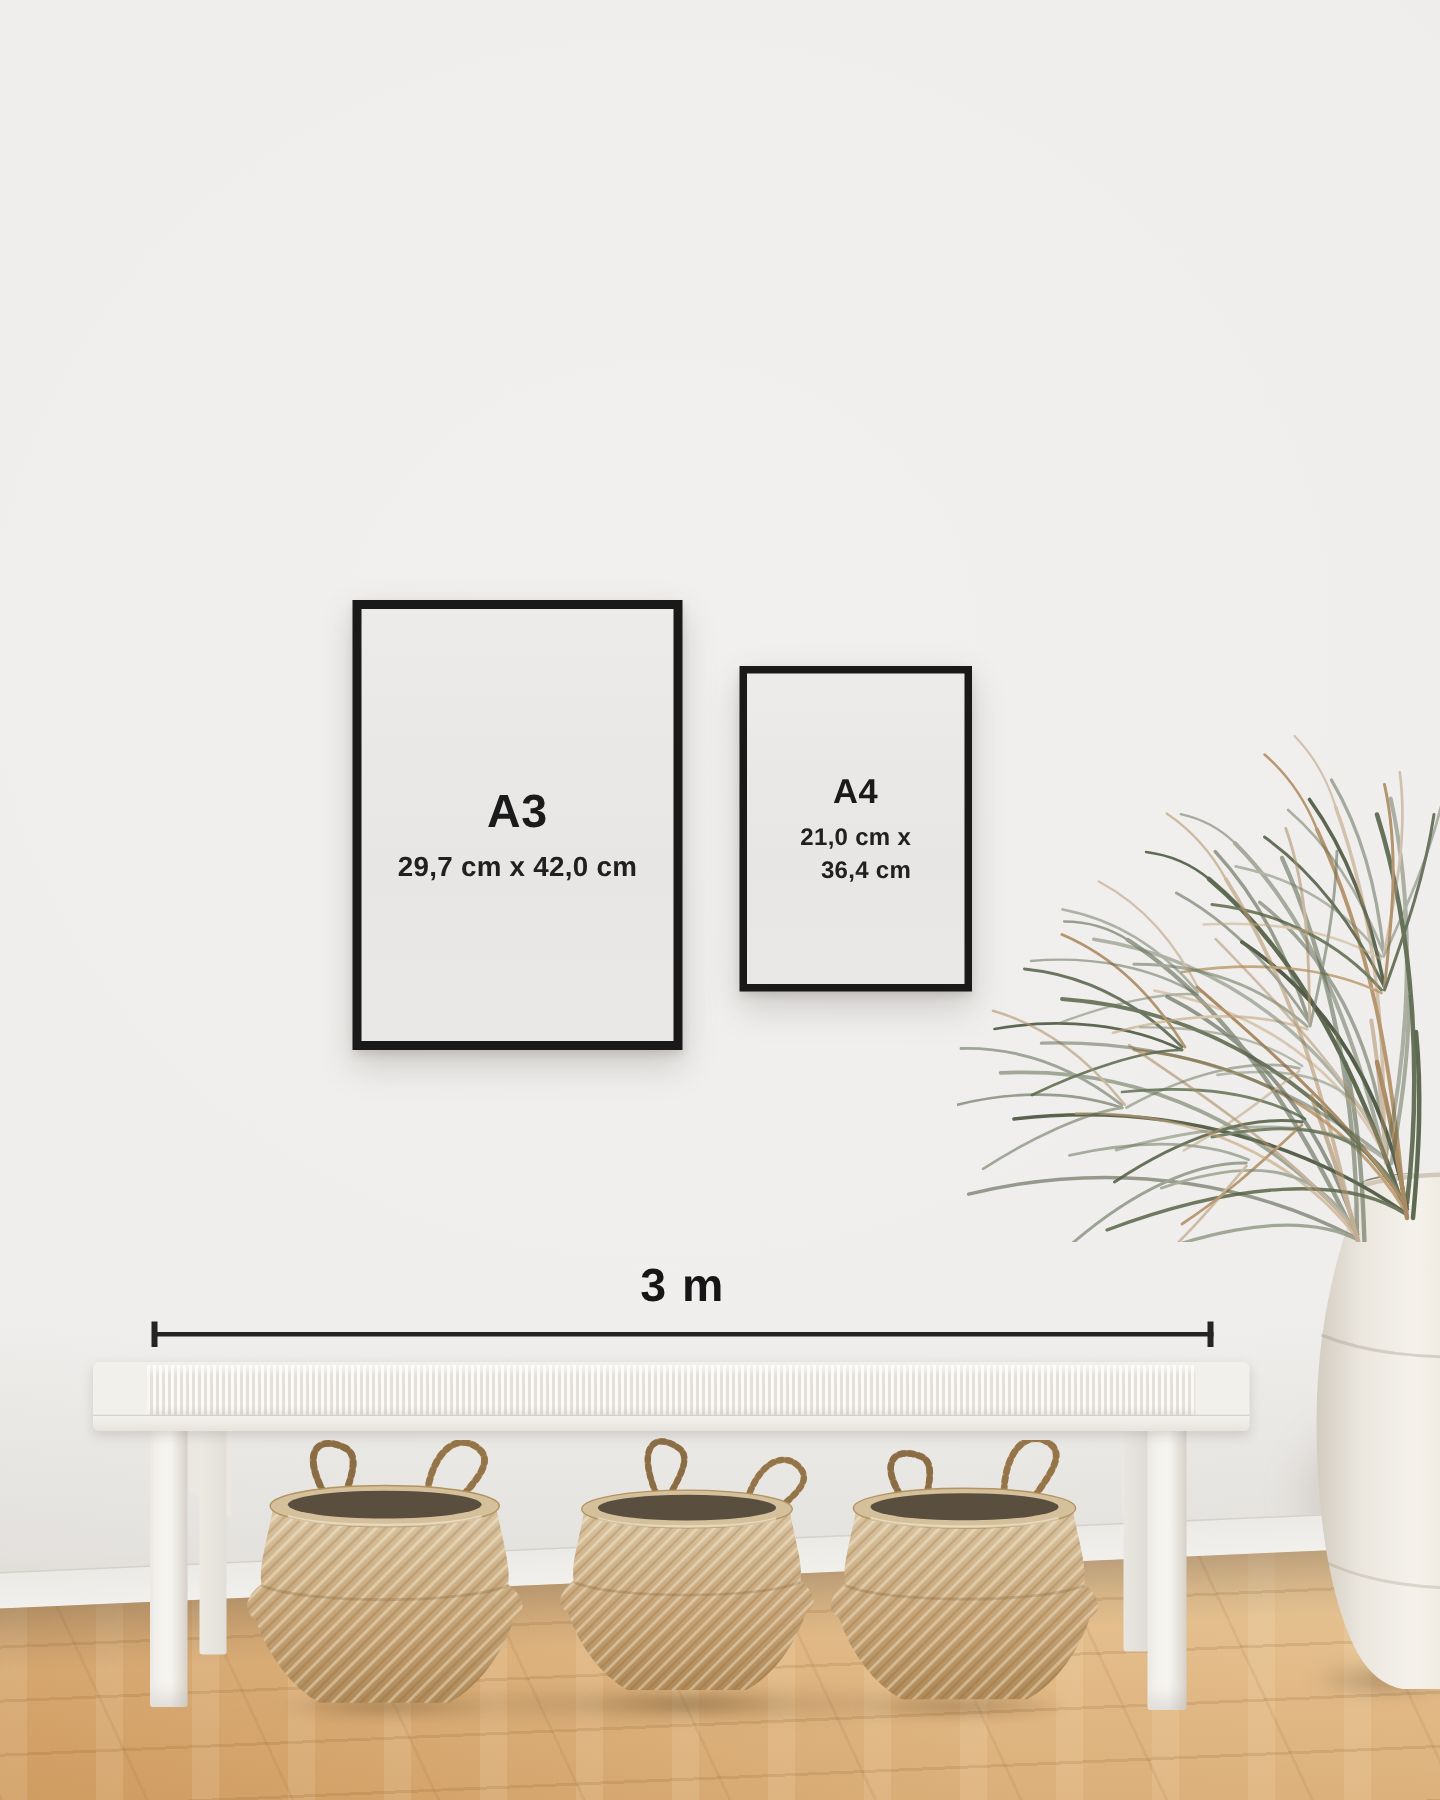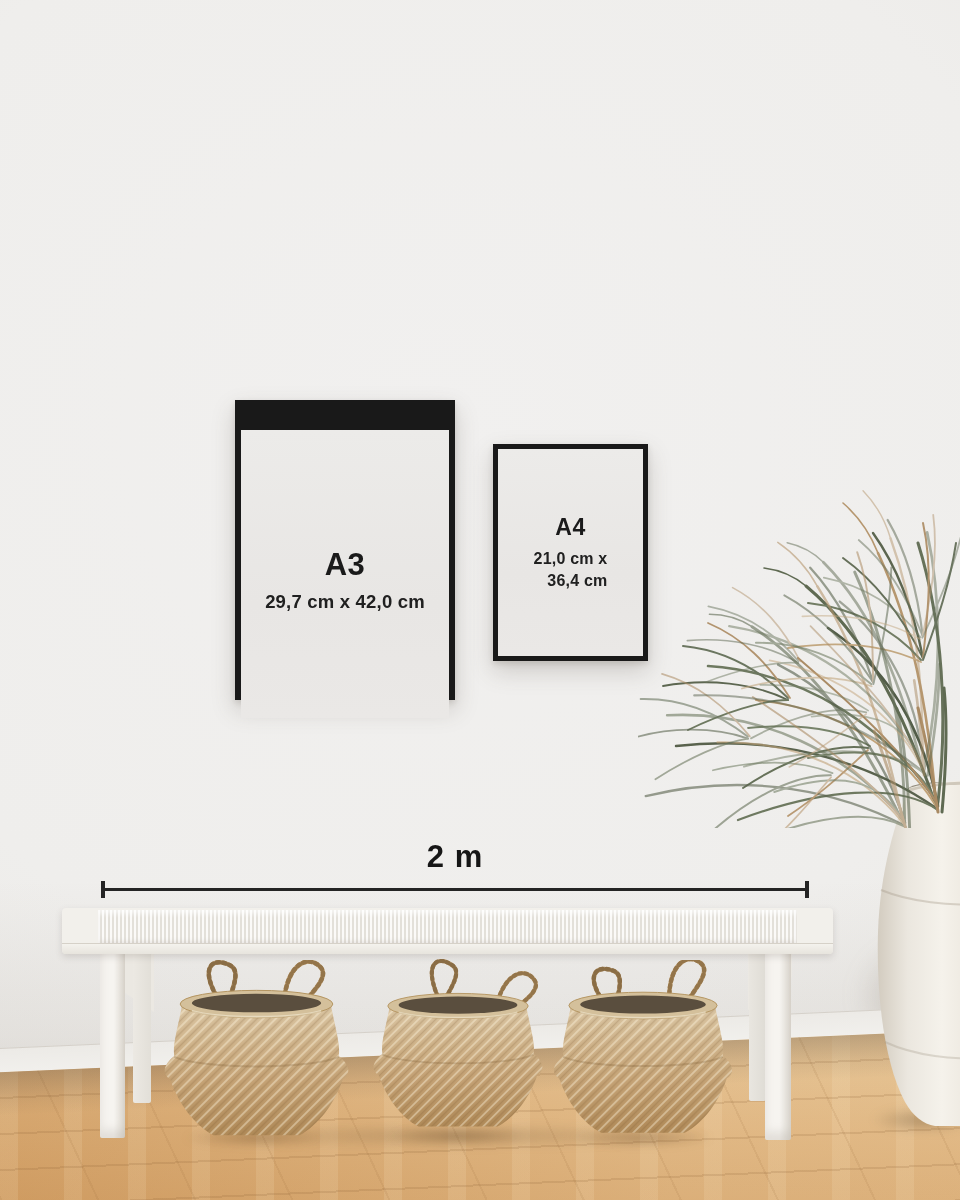--- a/index.html
+++ b/index.html
@@ -37,21 +37,21 @@
   .basket-shadow.b2{left:356px;top:1124px;width:205px;}
   .basket-shadow.b3{left:536px;top:1126px;width:212px;}
   .vase-shadow{left:850px;top:1102px;width:145px;height:36px;
         background:radial-gradient(50% 50%, rgba(110,88,60,.45), rgba(110,88,60,0) 70%);filter:blur(5px);}
   
   .poster{position:absolute;background:#191919;box-shadow:0 10px 22px rgba(80,72,62,.22), 0 3px 6px rgba(80,72,62,.16);}
   .poster-a3{left:235px;top:400px;width:220px;height:300px;padding:6px;box-sizing:border-box;}
   .poster-a4{left:493px;top:444px;width:155px;height:217px;padding:5px;box-sizing:border-box;}
   .paper{width:100%;height:100%;background:linear-gradient(180deg,#ecebe9 0%,#e8e6e4 60%,#eae8e6 100%);
         display:flex;flex-direction:column;align-items:center;justify-content:center;}
-  .poster-a3 .paper{transform:none;margin-top:24px;}
+  .poster-a3 .paper{transform:none;}
   .size-label{color:#1a1a1a;font-weight:800;letter-spacing:.5px;line-height:1;}
   .poster-a3 .size-label{font-size:31px;margin-top:14px;}
   .poster-a4 .size-label{font-size:23px;margin-top:2px;}
   .size-dims{color:#202020;font-weight:700;letter-spacing:.2px;text-align:center;}
   .poster-a3 .size-dims{font-size:18.5px;margin-top:11px;}
   .poster-a4 .size-dims{font-size:16px;margin-top:9px;line-height:1.35;text-align:right;}
   
   .scale-label{position:absolute;left:390px;top:839px;width:130px;text-align:center;
         font-size:31px;font-weight:600;color:#161616;letter-spacing:1px;}
   .scale-line{position:absolute;left:103px;top:888px;width:706px;height:3px;background:#242424;}
@@ -211,18 +211,18 @@
   <div class="poster poster-a4">
     <div class="paper">
       <div class="size-label">A4</div>
       <div class="size-dims">
         <div>21,0 cm x</div>
         <div>36,4 cm</div>
       </div>
     </div>
   </div>
 
-  <div class="scale-label">2 m</div>
+  <div class="scale-label">3 m</div>
   <div class="scale-line"></div>
   <div class="scale-tick left"></div>
   <div class="scale-tick right"></div>
 
 </div>
 
 </body></html>

